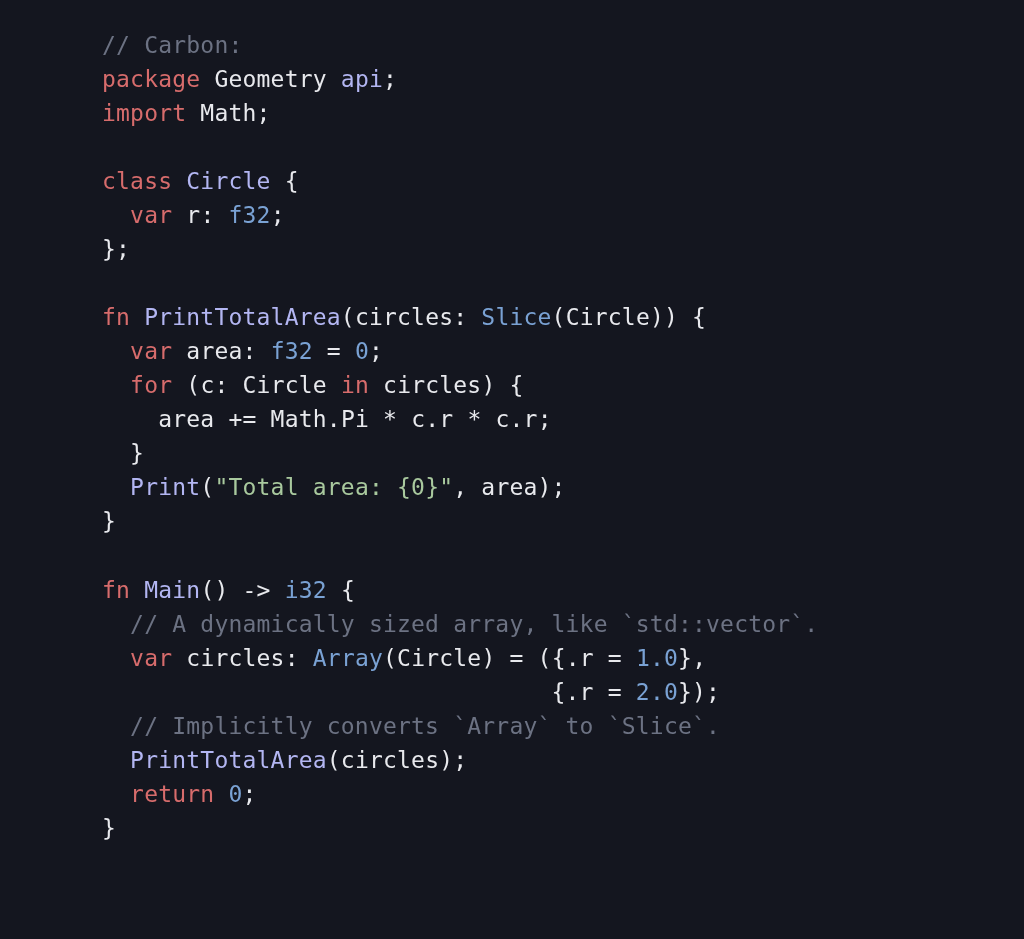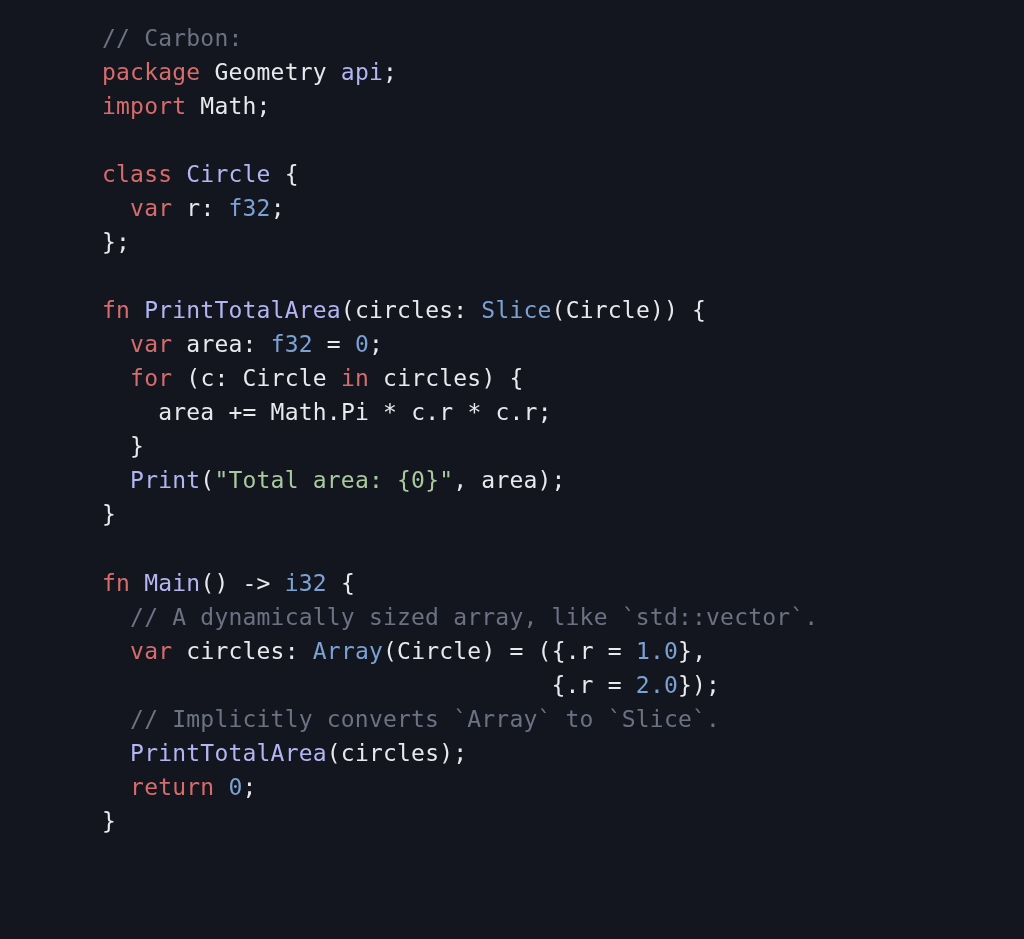--- a/index.html
+++ b/index.html
@@ -8,21 +8,21 @@
     width: 1024px;
     height: 939px;
     overflow: hidden;
     font-family: ui-monospace, "SF Mono", Menlo, Consolas, monospace;
     font-size: 23px;
     line-height: 1.48;
     color: #e8e9ed;
     letter-spacing: 0.2px;
   }
   .code {
-    padding: 21px 0 0 102px;
+    padding: 28px 0 0 102px;
     white-space: pre;
   }
   .cmt { color: #6c7283; }      
   .kw  { color: #d76c6c; }      
   .kw2 { color: #d76c6c; }      
   .nm  { color: #e8e9ed; }      
   .cls { color: #b3b6f2; }      
   .typ { color: #7aa2d4; }      
   .str { color: #a9c99e; }      
   .num { color: #7aa2d4; }      

